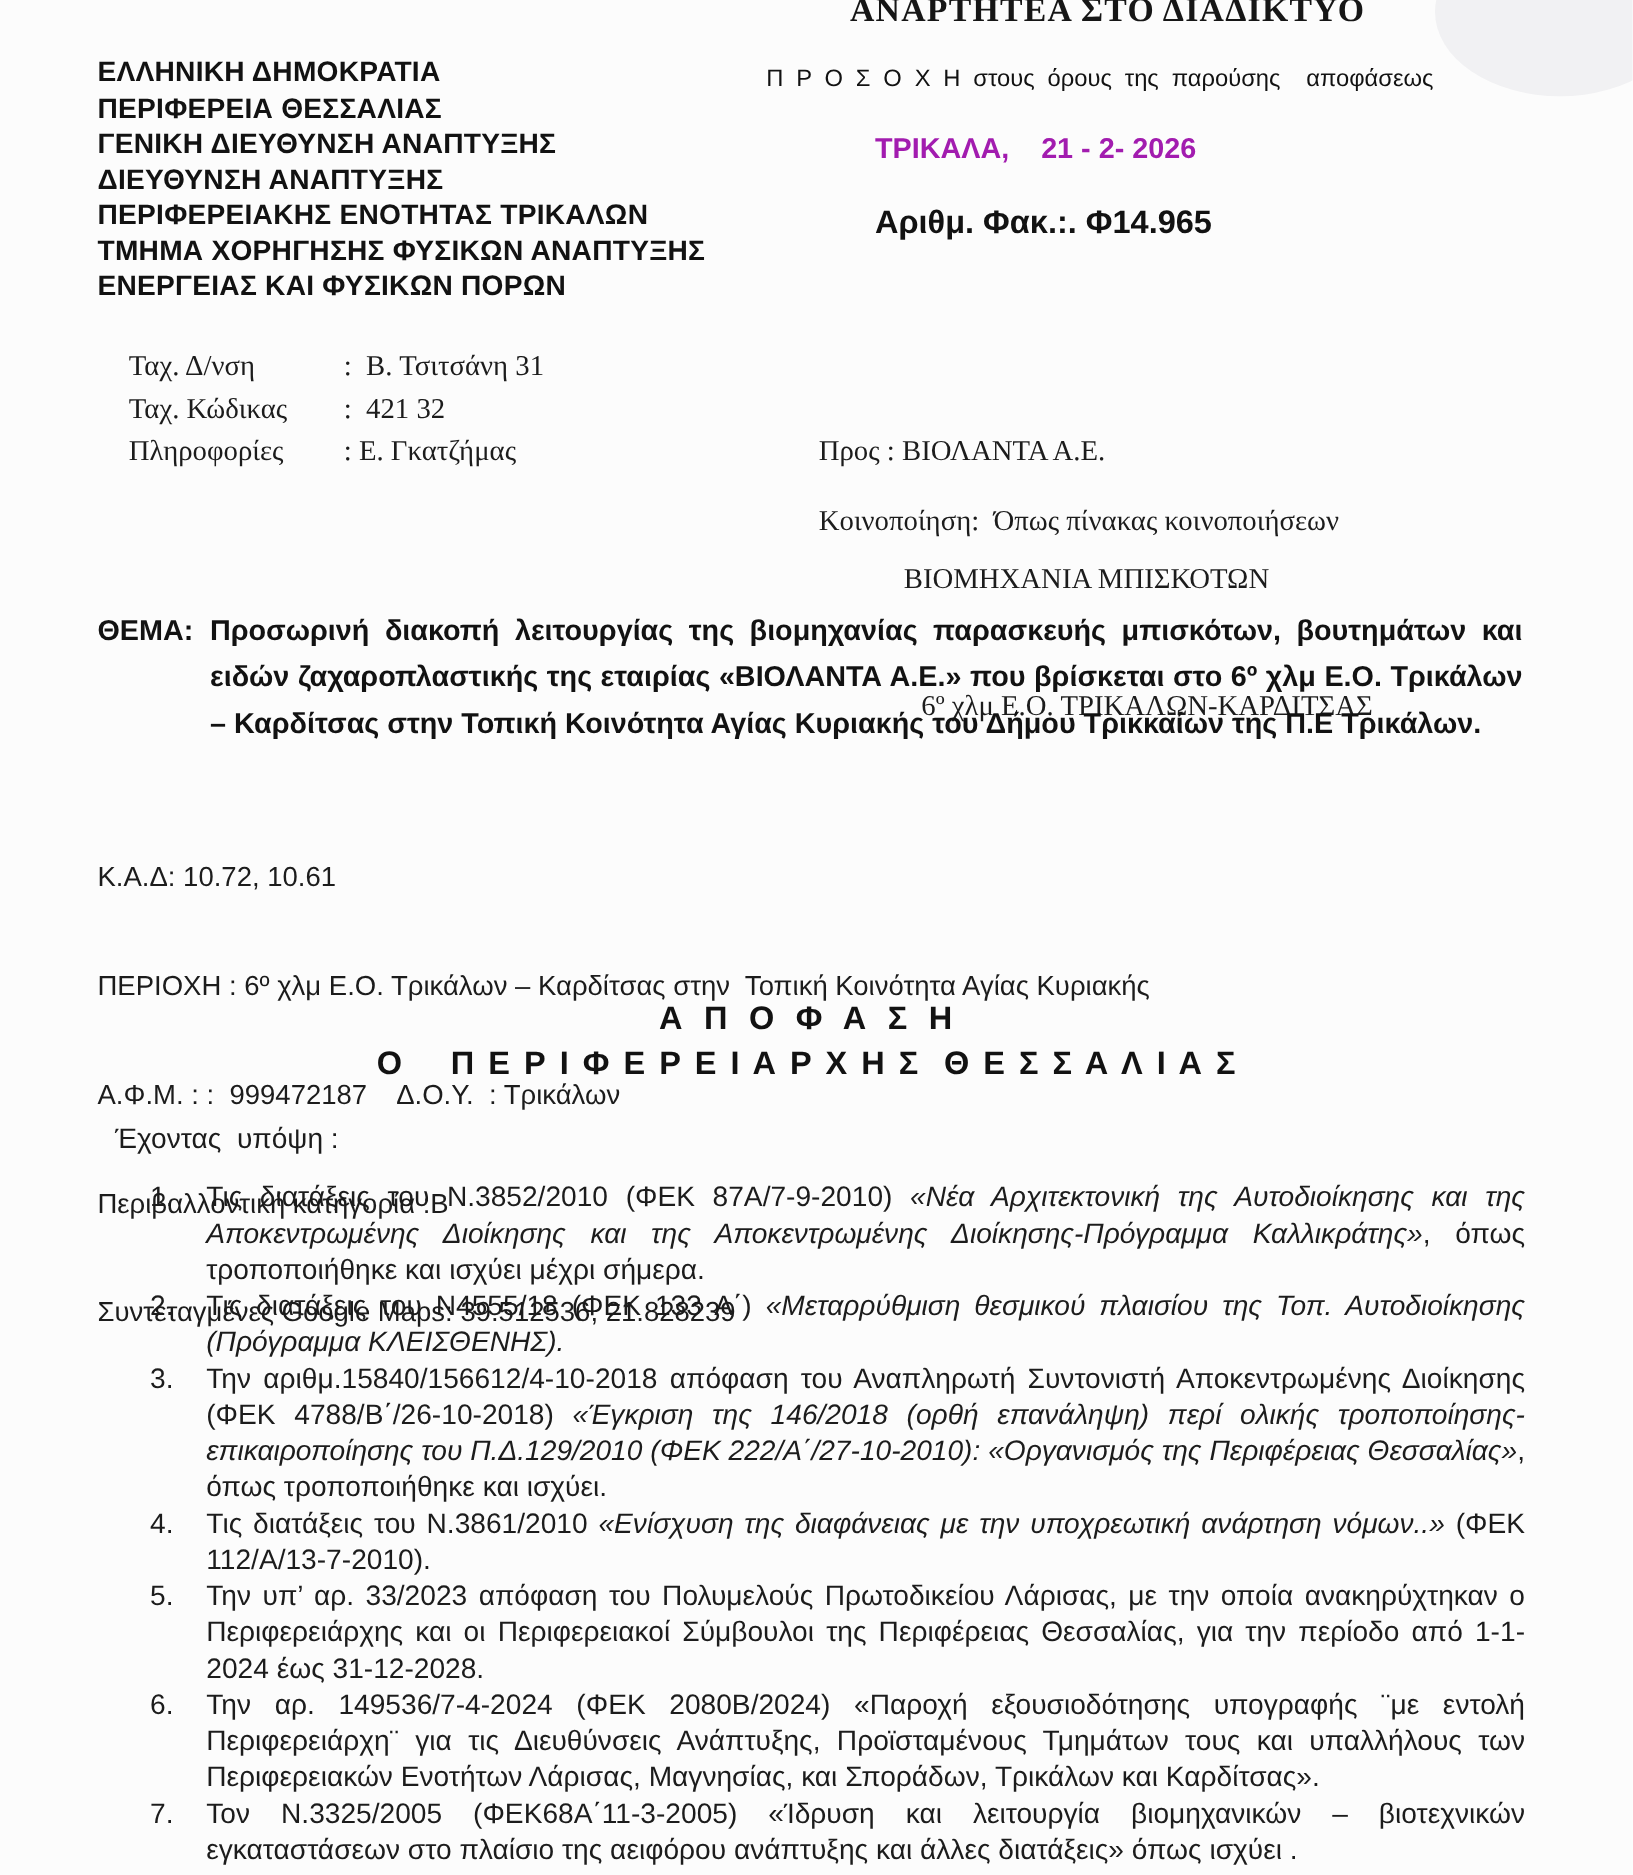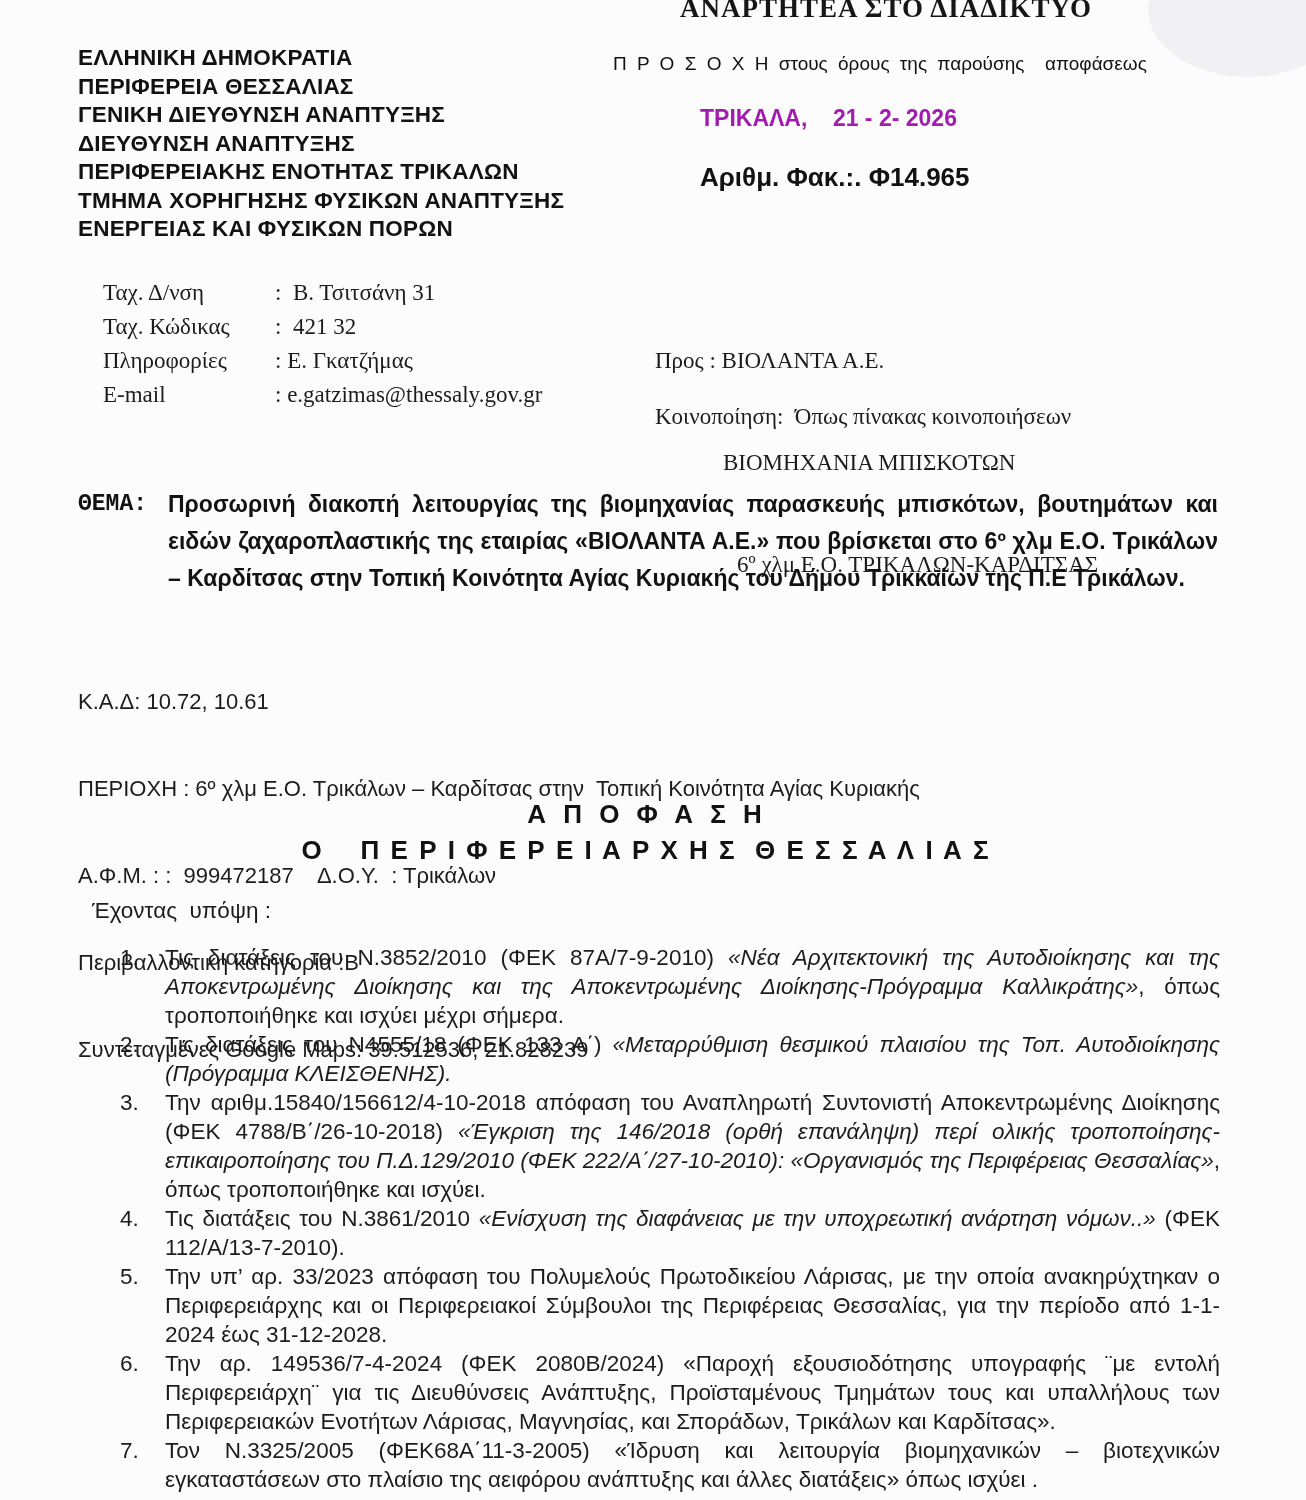--- a/index.html
+++ b/index.html
@@ -63,21 +63,21 @@
   .cc {
     position: absolute; top: 404px; left: 655px;
     font-family: "Liberation Serif", serif;
     font-size: 23px; white-space: pre;
   }
   .subject {
     position: absolute; top: 486px; left: 78px; width: 1140px;
     display: flex;
     font-weight: bold; font-size: 23px; line-height: 37px; color: #121212;
   }
-  .slabel { width: 90px; flex: none; font-family: Liberation Mono, monospace; }
+  .slabel { width: 90px; flex: none; }
   .stext { flex: 1; text-align: justify; }
   .details {
     position: absolute; top: 629px; left: 78px;
     font-size: 22px; line-height: 29px; white-space: pre;
   }
   .dtitle {
     position: absolute; top: 799px; left: 0; width: 1292px;
     text-align: center; font-weight: bold; font-size: 26px;
     letter-spacing: 3px; word-spacing: 4px; color: #121212; white-space: pre;
   }
@@ -127,24 +127,20 @@
       <span class="cvalue">:  Β. Τσιτσάνη 31</span>
     </div>
     <div class="crow">
       <span class="clabel">Ταχ. Κώδικας</span>
       <span class="cvalue">:  421 32</span>
     </div>
     <div class="crow">
       <span class="clabel">Πληροφορίες</span>
       <span class="cvalue">: Ε. Γκατζήμας</span>
     </div>
-    <div class="crow">
-      <span class="clabel">E-mail</span>
-      <span class="cvalue">: e.gatzimas@thessaly.gov.gr</span>
-    </div>
   </div>
 
   <div class="recipient">
     <div class="r0">Προς : ΒΙΟΛΑΝΤΑ Α.Ε.</div>
     <div class="r1">ΒΙΟΜΗΧΑΝΙΑ ΜΠΙΣΚΟΤΩΝ</div>
     <div class="r2">6º χλμ Ε.Ο. ΤΡΙΚΑΛΩΝ-ΚΑΡΔΙΤΣΑΣ</div>
   </div>
 
   <div class="cc">Κοινοποίηση:  Όπως πίνακας κοινοποιήσεων</div>
 

